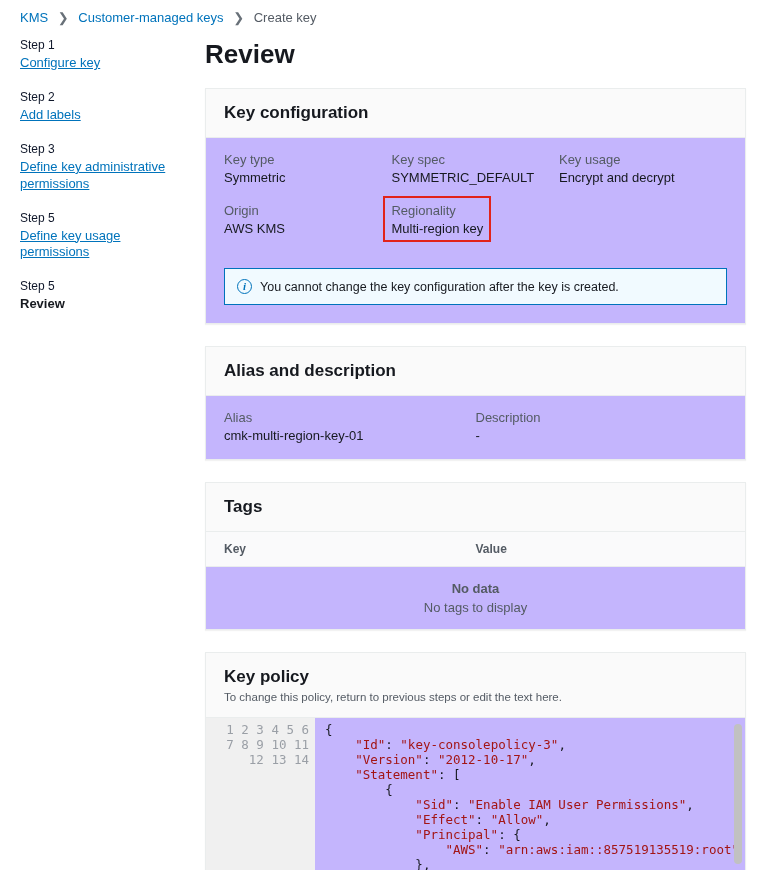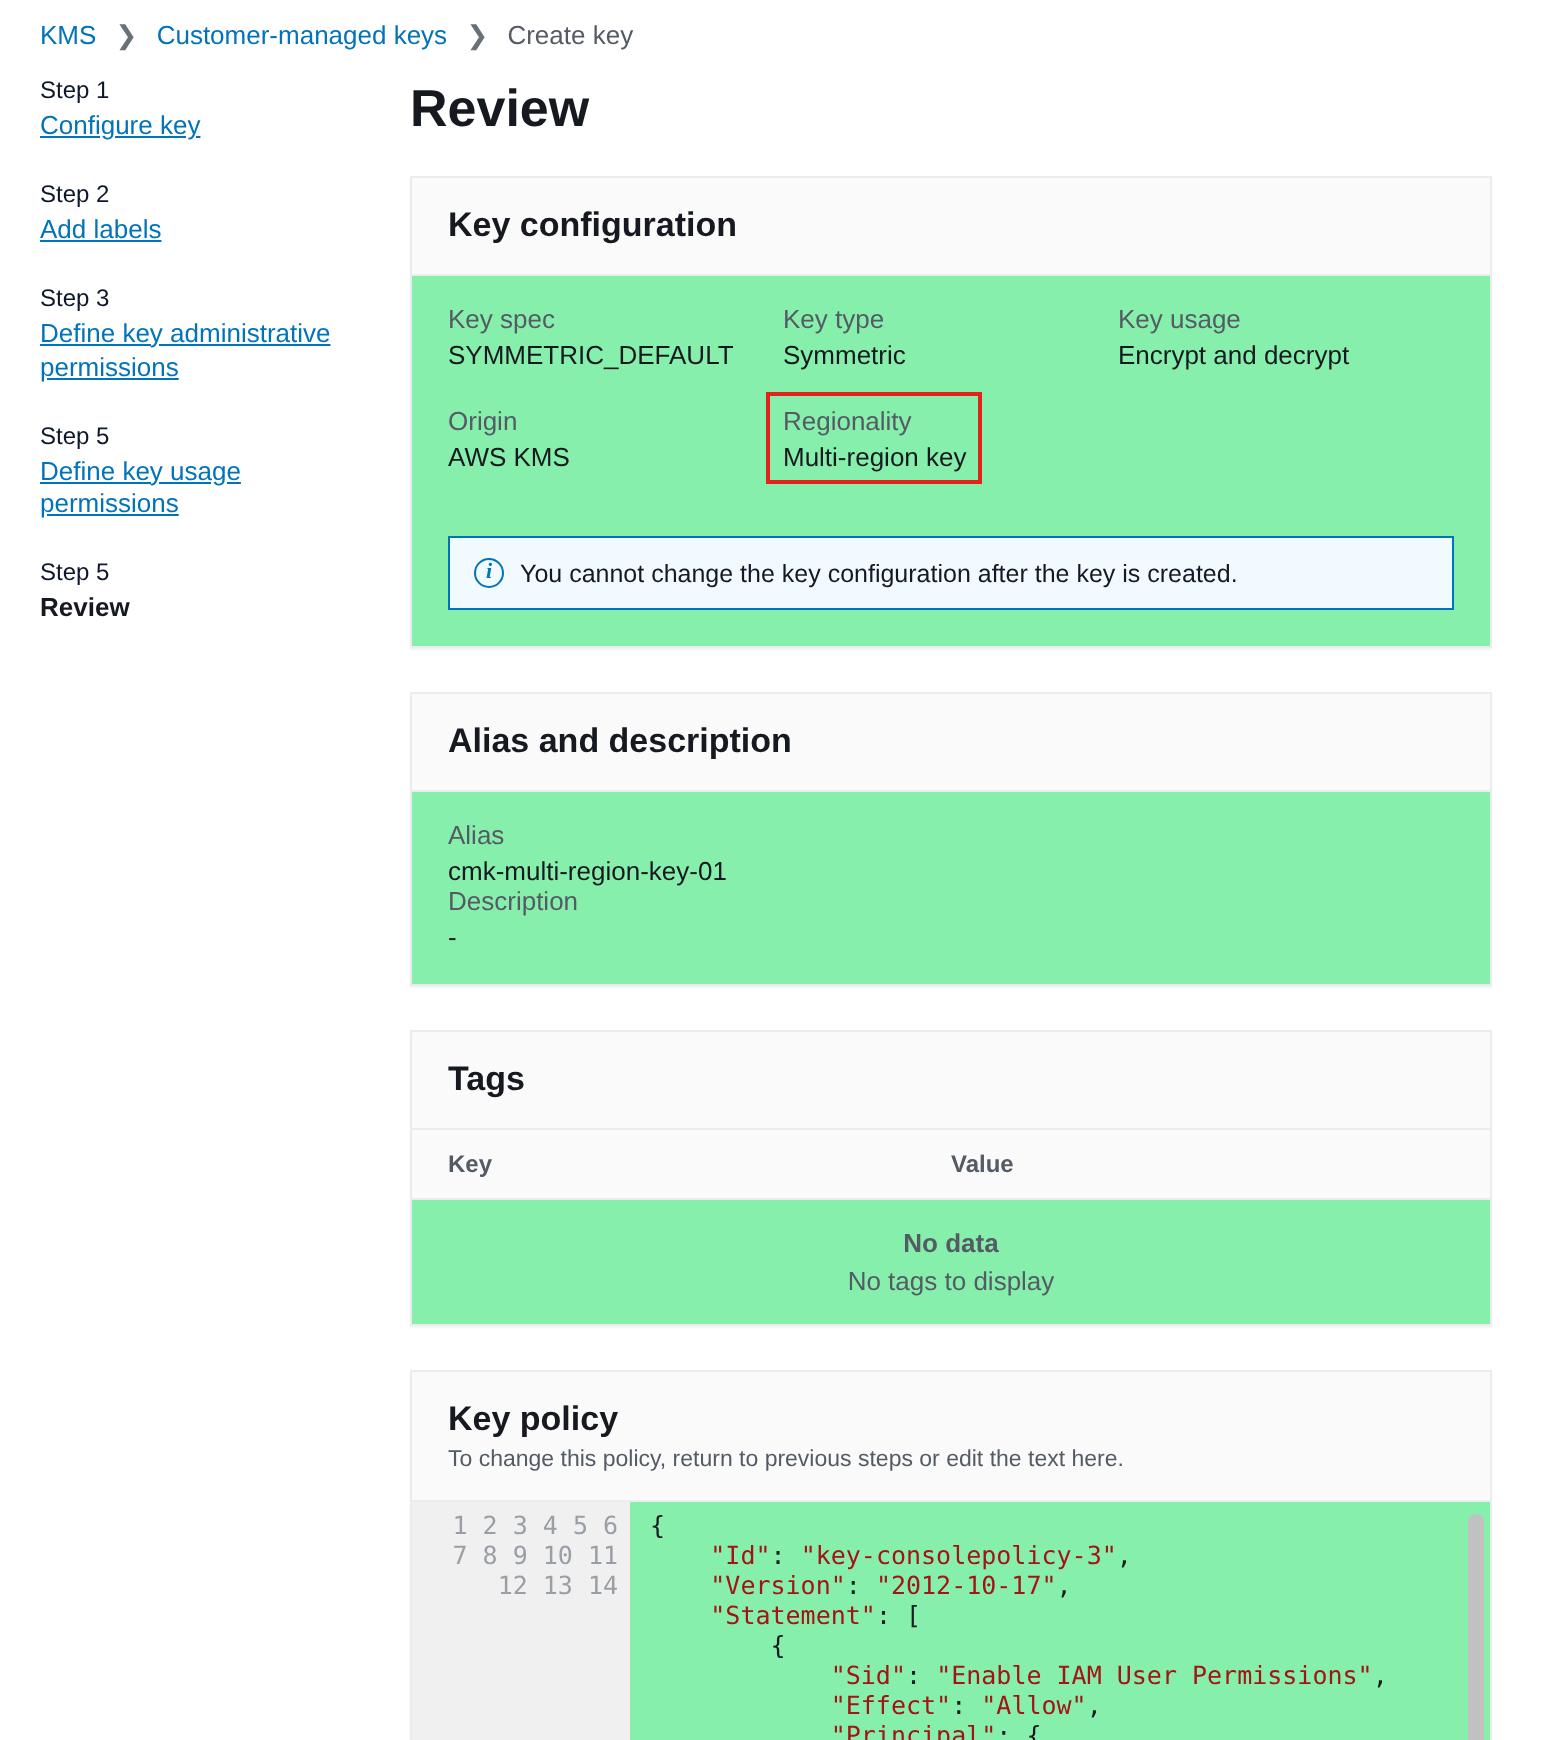--- a/index.html
+++ b/index.html
@@ -10,32 +10,32 @@
   .breadcrumbs .current { color: #545b64; }
   .wrap { width: 771px; }
   .main-flex { display: flex; }
   .sidebar { width: 185px; padding: 5px 10px 0 20px; font-size: 13px; }
   .step { margin-bottom: 18px; }
   .step-num { font-size: 12px; color: #0f172a; margin-bottom: 3px; }
   .step-link { color: #0073bb; text-decoration: underline; cursor: pointer; display: inline-block; line-height: 1.3; }
   .step-current { color: #16191f; font-weight: 700; }
   .content { flex: 1; padding: 0 25px 20px 20px; }
   h1.page-title { font-size: 26px; font-weight: 700; margin: 6px 0 18px 0; }
-  .panel { border: 1px solid #eaeded; box-shadow: 0 1px 1px rgba(0,0,0,0.05); margin-bottom: 22px; background: #86efac; }
+  .panel { border: 1px solid #eaeded; box-shadow: 0 1px 1px rgba(0,0,0,0.05); margin-bottom: 22px; background: #c4b5fd; }
   .panel-header { padding: 14px 18px; border-bottom: 1px solid #eaeded; background: #fafafa; }
   .panel-header h2 { font-size: 17px; font-weight: 700; }
   .panel-body { padding: 14px 18px 16px 18px; }
   .kv-grid { display: flex; flex-wrap: wrap; gap: 18px 0; }
   .kv { width: 33.3%; padding-right: 10px; }
   .kv-label { font-size: 13px; color: #545b64; margin-bottom: 3px; }
   .kv-value { font-size: 13px; color: #16191f; }
   .highlight-box { border: 2px solid #e2231a; padding: 5px 6px 4px 6px; margin: -7px 0 -6px -8px; display: inline-block; min-width: 86px; }
   .info-banner { border: 1px solid #0073bb; background: #f1faff; padding: 10px 12px; margin: 16px 18px 18px 18px; font-size: 12.5px; display: flex; align-items: center; gap: 8px; }
   .info-icon { width: 15px; height: 15px; border: 1.5px solid #0073bb; border-radius: 50%; color: #0073bb; font-weight: 700; font-size: 11px; line-height: 12px; text-align: center; font-style: italic; font-family: Georgia, serif; }
-  .alias-row { display: flex; flex-direction: column; }
+  .alias-row { display: flex; }
   .alias-col { flex: 1; }
   .tags-table-head { display: flex; border-bottom: 1px solid #eaeded; padding: 10px 18px; background: #fafafb; font-size: 12px; font-weight: 600; color: #545b64; align-items: center; }
   .tags-key { flex: 1; }
   .tags-val { flex: 1; }
   .no-data { text-align: center; padding: 14px 0 4px 0; font-size: 13px; font-weight: 700; color: #545b64; }
   .no-tags { text-align: center; font-size: 13px; color: #545b64; padding-bottom: 14px; }
   .policy-sub { font-size: 11.5px; color: #545b64; margin-top: 4px; }
   .code-editor { display: flex; font-family: Consolas, Monaco, monospace; font-size: 12.5px; height: 200px; overflow: hidden; position: relative; }
   .gutter { background: #f0f0f0; color: #9a9fa6; text-align: right; padding: 4px 6px 0 10px; line-height: 15px; user-select: none; }
   .code-lines { padding: 4px 6px 0 10px; line-height: 15px; white-space: pre; color: #16191f; flex: 1; }
@@ -82,26 +82,26 @@
     <div class="content">
       <h1 class="page-title">Review</h1>
 
       <div class="panel">
         <div class="panel-header">
           <h2>Key configuration</h2>
         </div>
         <div class="panel-body">
           <div class="kv-grid">
             <div class="kv">
+              <div class="kv-label">Key type</div>
+              <div class="kv-value">Symmetric</div>
+            </div>
+            <div class="kv">
               <div class="kv-label">Key spec</div>
               <div class="kv-value">SYMMETRIC_DEFAULT</div>
-            </div>
-            <div class="kv">
-              <div class="kv-label">Key type</div>
-              <div class="kv-value">Symmetric</div>
             </div>
             <div class="kv">
               <div class="kv-label">Key usage</div>
               <div class="kv-value">Encrypt and decrypt</div>
             </div>
             <div class="kv">
               <div class="kv-label">Origin</div>
               <div class="kv-value">AWS KMS</div>
             </div>
             <div class="kv">

